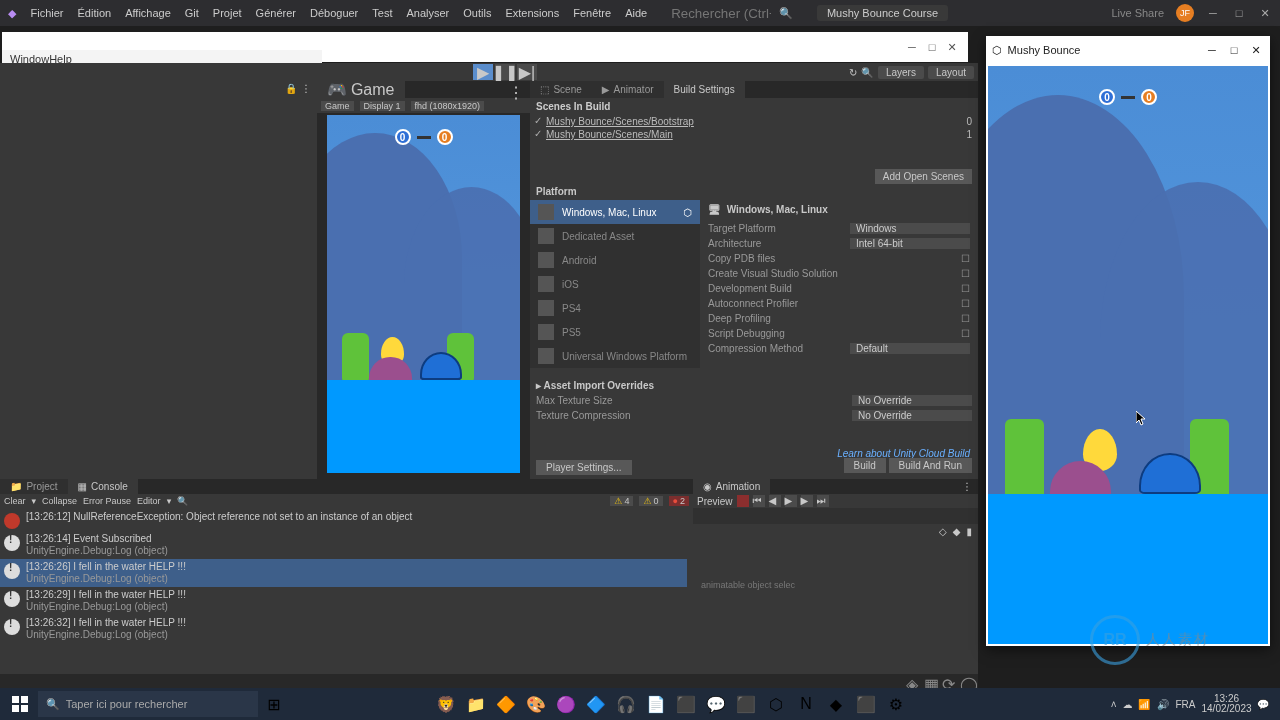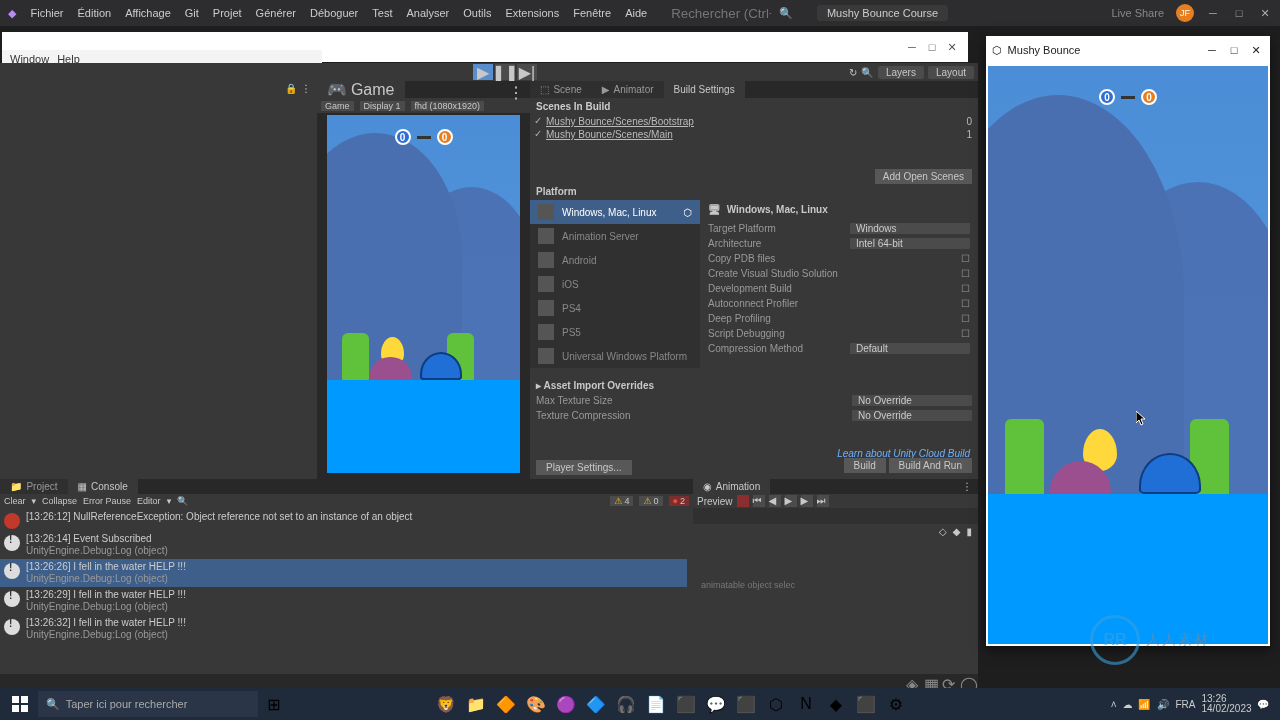--- a/index.html
+++ b/index.html
@@ -10,21 +10,21 @@
 .vs-menu .search-box { margin-left:10px; color:#888; display:flex; align-items:center; gap:8px; }
 .vs-menu .search-box input { background:transparent; border:none; color:#888; width:100px; }
 .vs-menu .project-pill { background:#393939; padding:2px 10px; border-radius:3px; margin-left:10px; }
 .vs-menu .right { margin-left:auto; display:flex; align-items:center; gap:12px; }
 .vs-avatar { width:18px; height:18px; background:#e67e22; border-radius:50%; display:flex; align-items:center; justify-content:center; font-size:9px; color:#fff; }
 .win-ctrl { width:14px; height:14px; color:#aaa; display:flex; align-items:center; justify-content:center; }
 
 
 .float-header { position:absolute; left:2px; top:32px; width:966px; height:30px; background:#fff; display:flex; justify-content:flex-end; align-items:center; padding:0 6px; font-size:11px; }
 .float-header .ctrl { width:20px; text-align:center; color:#555; }
-.float-menu2 { position:absolute; left:2px; top:50px; width:320px; height:18px; background:#f4f4f4; display:flex; gap:8px; padding:0 8px; font-size:11px; color:#333; align-items:center; }
+.float-menu2 { position:absolute; left:2px; top:50px; width:320px; height:18px; background:#f4f4f4; display:flex; gap:0; padding:0 8px; font-size:11px; color:#333; align-items:center; }
 
 
 .unity { position:absolute; left:0; top:63px; width:978px; height:625px; background:#383838; color:#c8c8c8; }
 .play-bar { height:18px; background:#383838; display:flex; align-items:center; }
 .play-center { margin:0 auto; display:flex; gap:2px; }
 .play-btn { width:20px; height:16px; background:#4b4b4b; display:flex; align-items:center; justify-content:center; }
 .play-btn.active { background:#5a8dcc; }
 .play-right { margin-left:auto; display:flex; gap:4px; align-items:center; padding-right:4px; font-size:10px; }
 .play-right .dd { background:#4b4b4b; padding:1px 8px; border-radius:2px; }
 .utab { padding:2px 10px; background:#383838; color:#c8c8c8; display:flex; align-items:center; gap:4px; cursor:pointer; }
@@ -118,21 +118,21 @@
 .wm { position:absolute; right:10px; bottom:50px; width:180px; height:60px; opacity:.6; display:flex; align-items:center; gap:6px; }
 .wm .logo { width:50px; height:50px; border:3px solid #3aa0e0; border-radius:50%; display:flex; align-items:center; justify-content:center; color:#3aa0e0; font-weight:bold; font-size:16px; }
 .wm .txt { color:#888; font-size:14px; letter-spacing:2px; }
 
 
 .taskbar { position:absolute; left:0; right:0; bottom:0; height:32px; background:#1f2a3a; display:flex; align-items:center; padding:0 4px; gap:2px; }
 .taskbar .start { width:32px; height:28px; display:flex; align-items:center; justify-content:center; }
 .taskbar .search { width:220px; height:26px; background:#2a3648; display:flex; align-items:center; padding:0 8px; gap:6px; color:#aaa; font-size:11px; }
 .taskbar .ticon { width:28px; height:28px; display:flex; align-items:center; justify-content:center; }
 .taskbar .tray { margin-left:auto; display:flex; align-items:center; gap:6px; color:#ccc; font-size:10px; padding-right:6px; }
-.taskbar .clock { display:flex; flex-direction:column; align-items:flex-start; line-height:10px; }
+.taskbar .clock { display:flex; flex-direction:column; align-items:center; line-height:10px; }
 
 .cursor { position:absolute; width:12px; height:16px; pointer-events:none; }
 </style>
 </head>
 <body>
 
 <div class="vs-menu">
   <span style="color:#b88cf2">◆</span>
   <span>Fichier</span>
   <span>Édition</span>
@@ -252,21 +252,21 @@
     <div class="platform-head">Platform</div>
     <div class="two-col">
       <div class="plat-list">
         <div class="plat-item sel">
             <span class="picon"></span>
             <span>Windows, Mac, Linux</span>
             <span style="margin-left:auto">⬡</span>
           </div>
         <div class="plat-item">
             <span class="picon"></span>
-            <span>Animation Server</span>
+            <span>Dedicated Asset</span>
           </div>
         <div class="plat-item">
             <span class="picon"></span>
             <span>Android</span>
           </div>
         <div class="plat-item">
             <span class="picon"></span>
             <span>iOS</span>
           </div>
         <div class="plat-item">

